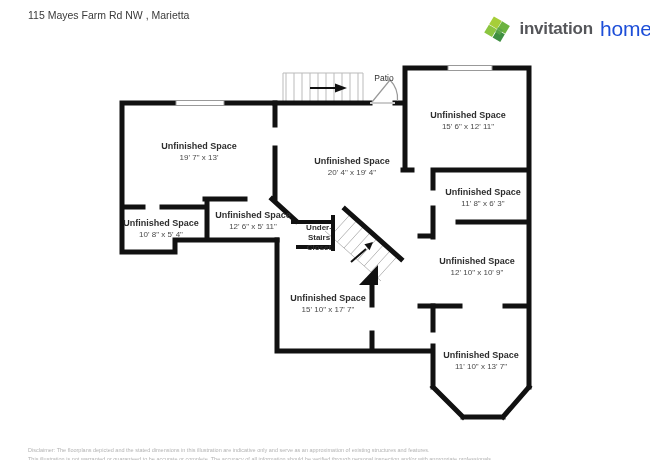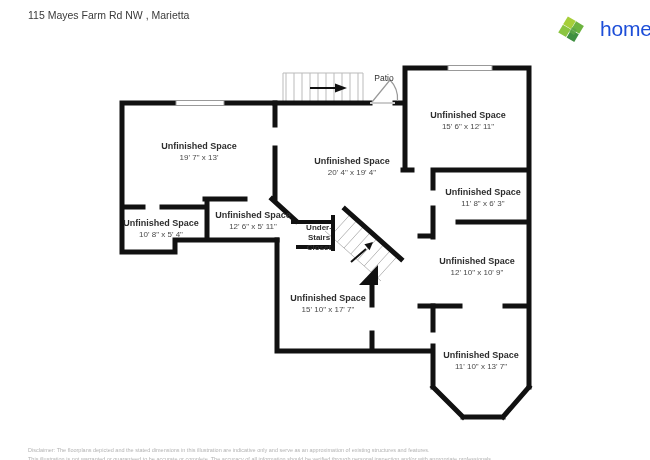--- a/index.html
+++ b/index.html
@@ -33,20 +33,21 @@
   <div class="logo">
     <svg class="mark" viewBox="-15 -15 30 30">
       <g transform="rotate(-14)">
         <path d="M0,-13 L6.5,-6.5 L0,0 L-6.5,-6.5 Z" fill="#a6ce39"></path>
         <path d="M6.8,-6.2 L13.2,0.2 L6.8,6.6 L0.4,0.2 Z" fill="#6cb33f"></path>
         <path d="M0,0.8 L6.3,7.1 L0,13.4 L-6.3,7.1 Z" fill="#3f8f41"></path>
         <path d="M-6.8,-6.2 L-0.4,0.2 L-6.8,6.6 L-13.2,0.2 Z" fill="#8bc540"></path>
         <path d="M1.5,-1.5 L5.5,2.5 L1.5,6.5 L-2.5,2.5 Z" fill="#5aa546" opacity="0.85"></path>
       </g>
     </svg>
+    <span class="t1">invitation</span>
     <span class="t2">homes</span>
   </div>
 
   <svg class="plan" width="650" height="460" viewBox="0 0 650 460">
 
     <g class="lt">
       <path d="M283,73 H363 M283,73 V101 M363,73 V101"></path>
       <path d="M286,73 V101 M294,73 V101 M302,73 V101 M310,73 V101 M318,73 V101 M326,73 V101 M334,73 V101 M342,73 V101 M350,73 V101 M358,73 V101"></path>
     </g>
     <g>

